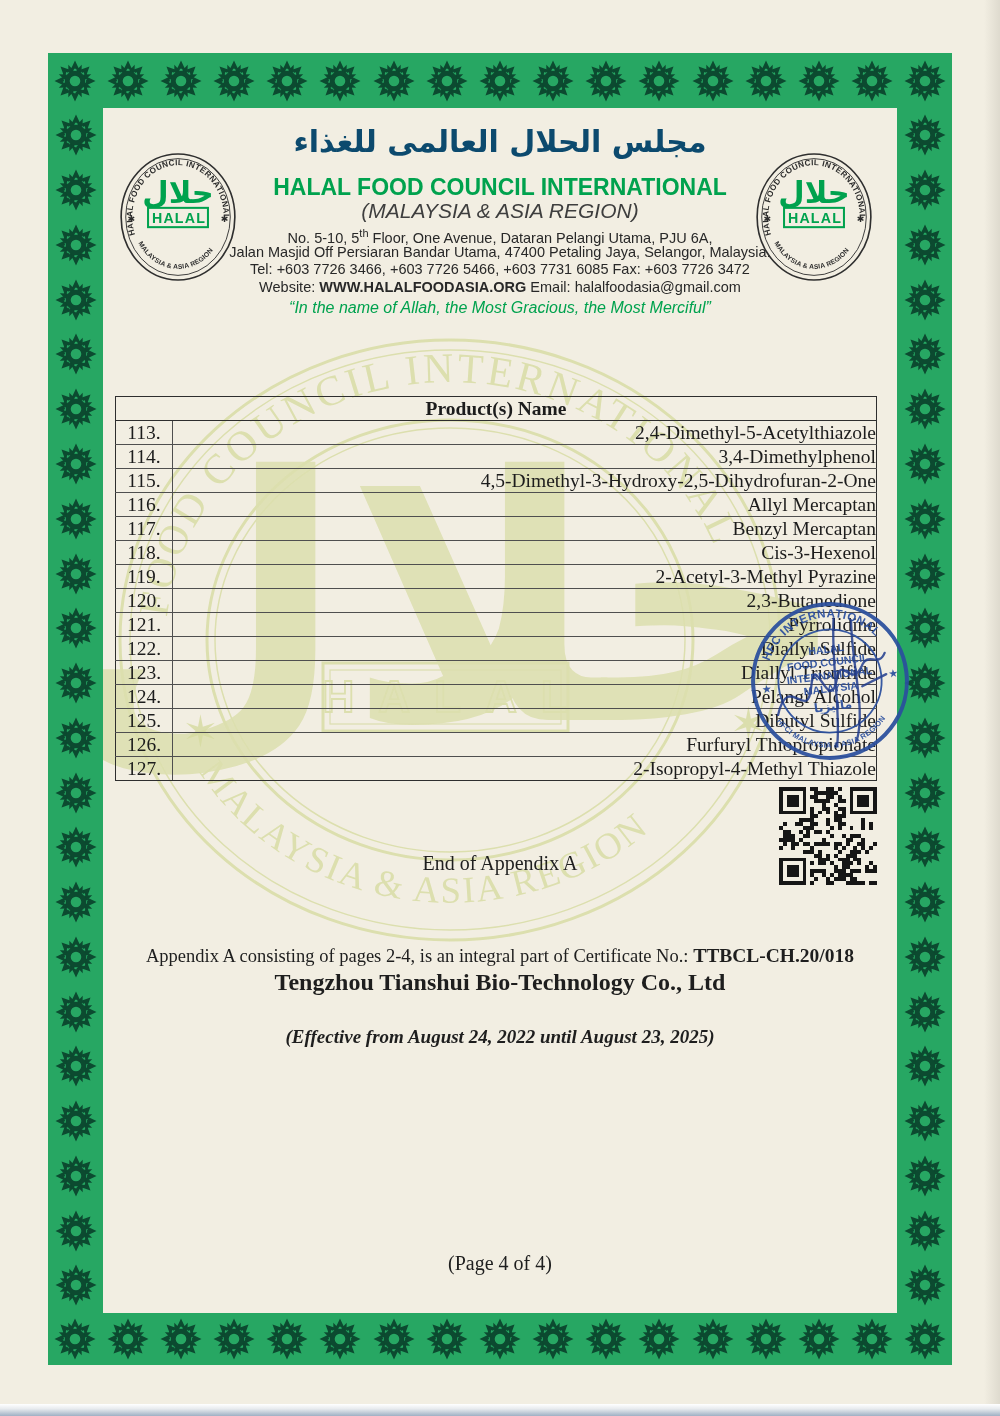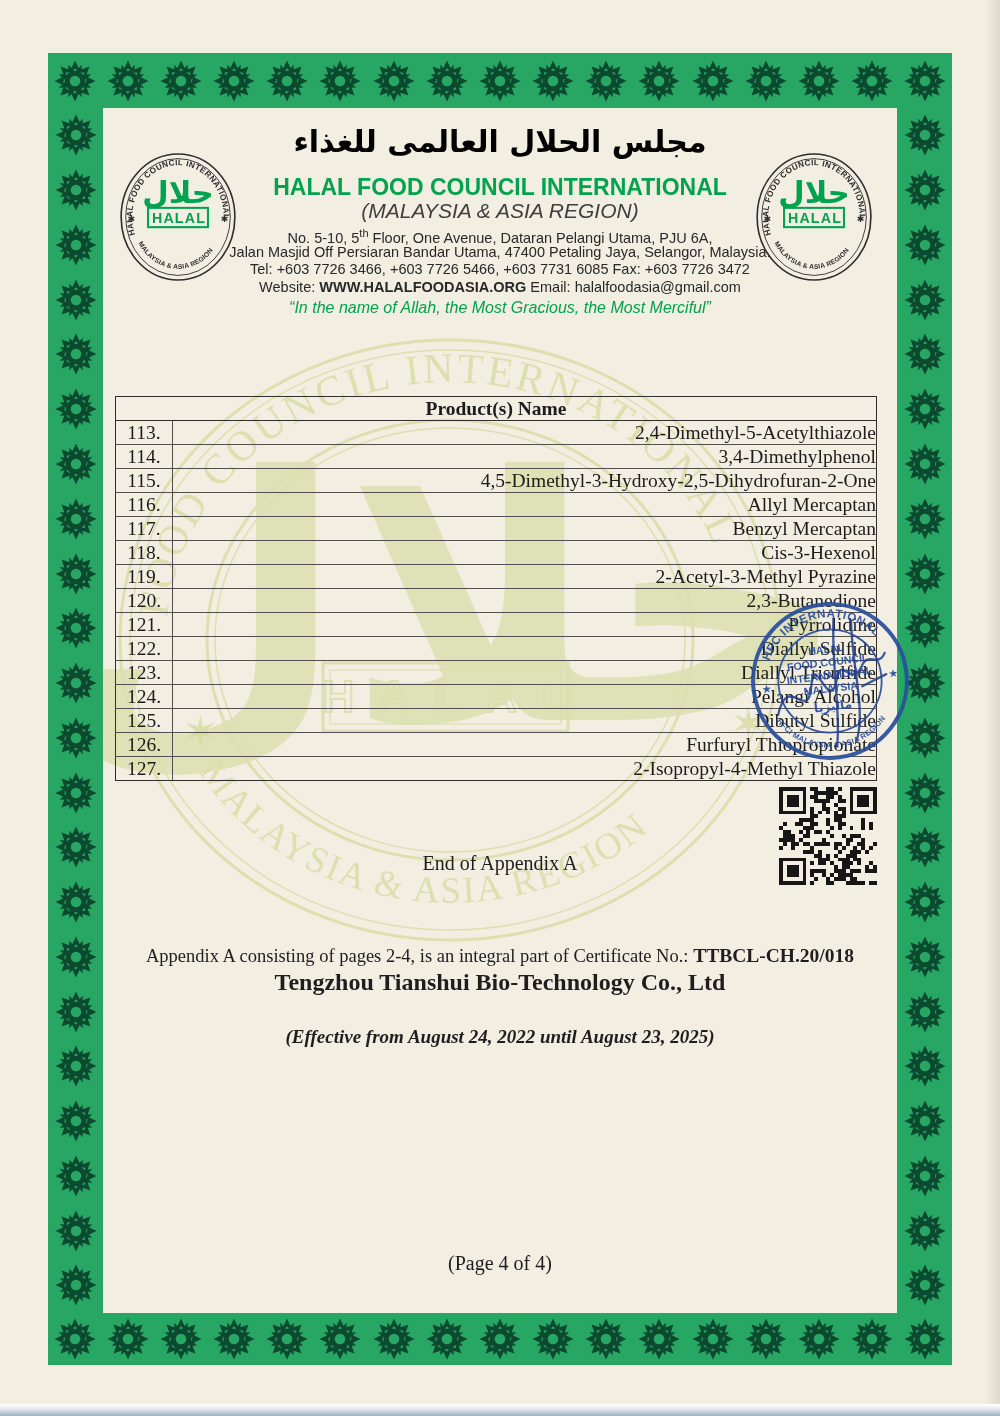--- a/index.html
+++ b/index.html
@@ -12,21 +12,21 @@
   .band.h { flex-direction:row; justify-content:space-around; align-items:center; }
   .band.v { flex-direction:column; justify-content:space-around; align-items:center; }
   .band-top    { left:48px; top:53px;    width:904px; height:55px; }
   .band-bottom { left:48px; top:1313px;  width:904px; height:52px; }
   .band-left   { left:48px; top:108px;   width:55px;  height:1205px; }
   .band-right  { left:897px; top:108px;  width:55px;  height:1205px; }
   .motif { width:44px; height:44px; display:block; flex:0 0 auto; }
 
   
   .hline { position:absolute; left:103px; width:794px; text-align:center; z-index:3; }
-  .arabic-title { top:124px; font-family:"DejaVu Sans", sans-serif; font-weight:bold; font-size:30px; color:#000000; direction:rtl; }
+  .arabic-title { top:124px; font-family:"DejaVu Sans", sans-serif; font-weight:bold; font-size:30px; color:#0c4a6e; direction:rtl; }
   .org-name  { top:174px; font-family:"Liberation Sans", sans-serif; font-weight:bold; font-size:23px; color:var(--accent-green,#00a24e); }
   .region    { top:199px; font-family:"Liberation Sans", sans-serif; font-style:italic; font-size:21px; color:#3e3e3e; }
   .addr      { font-family:"Liberation Sans", sans-serif; font-size:14.5px; color:#282828; }
   .addr1 { top:227px; } .addr2 { top:244px; } .telfax { top:261px; } .webline { top:279px; }
   .webline b { font-weight:bold; }
   .addr1 sup { font-size:11px; }
   .bismillah { top:299px; font-family:"Liberation Sans", sans-serif; font-style:italic; font-size:16px; color:var(--accent-green,#00a24e); }
 
   .logo { position:absolute; width:122px; height:132px; top:151px; z-index:3; }
   .logo-left { left:117px; } .logo-right { left:753px; }

